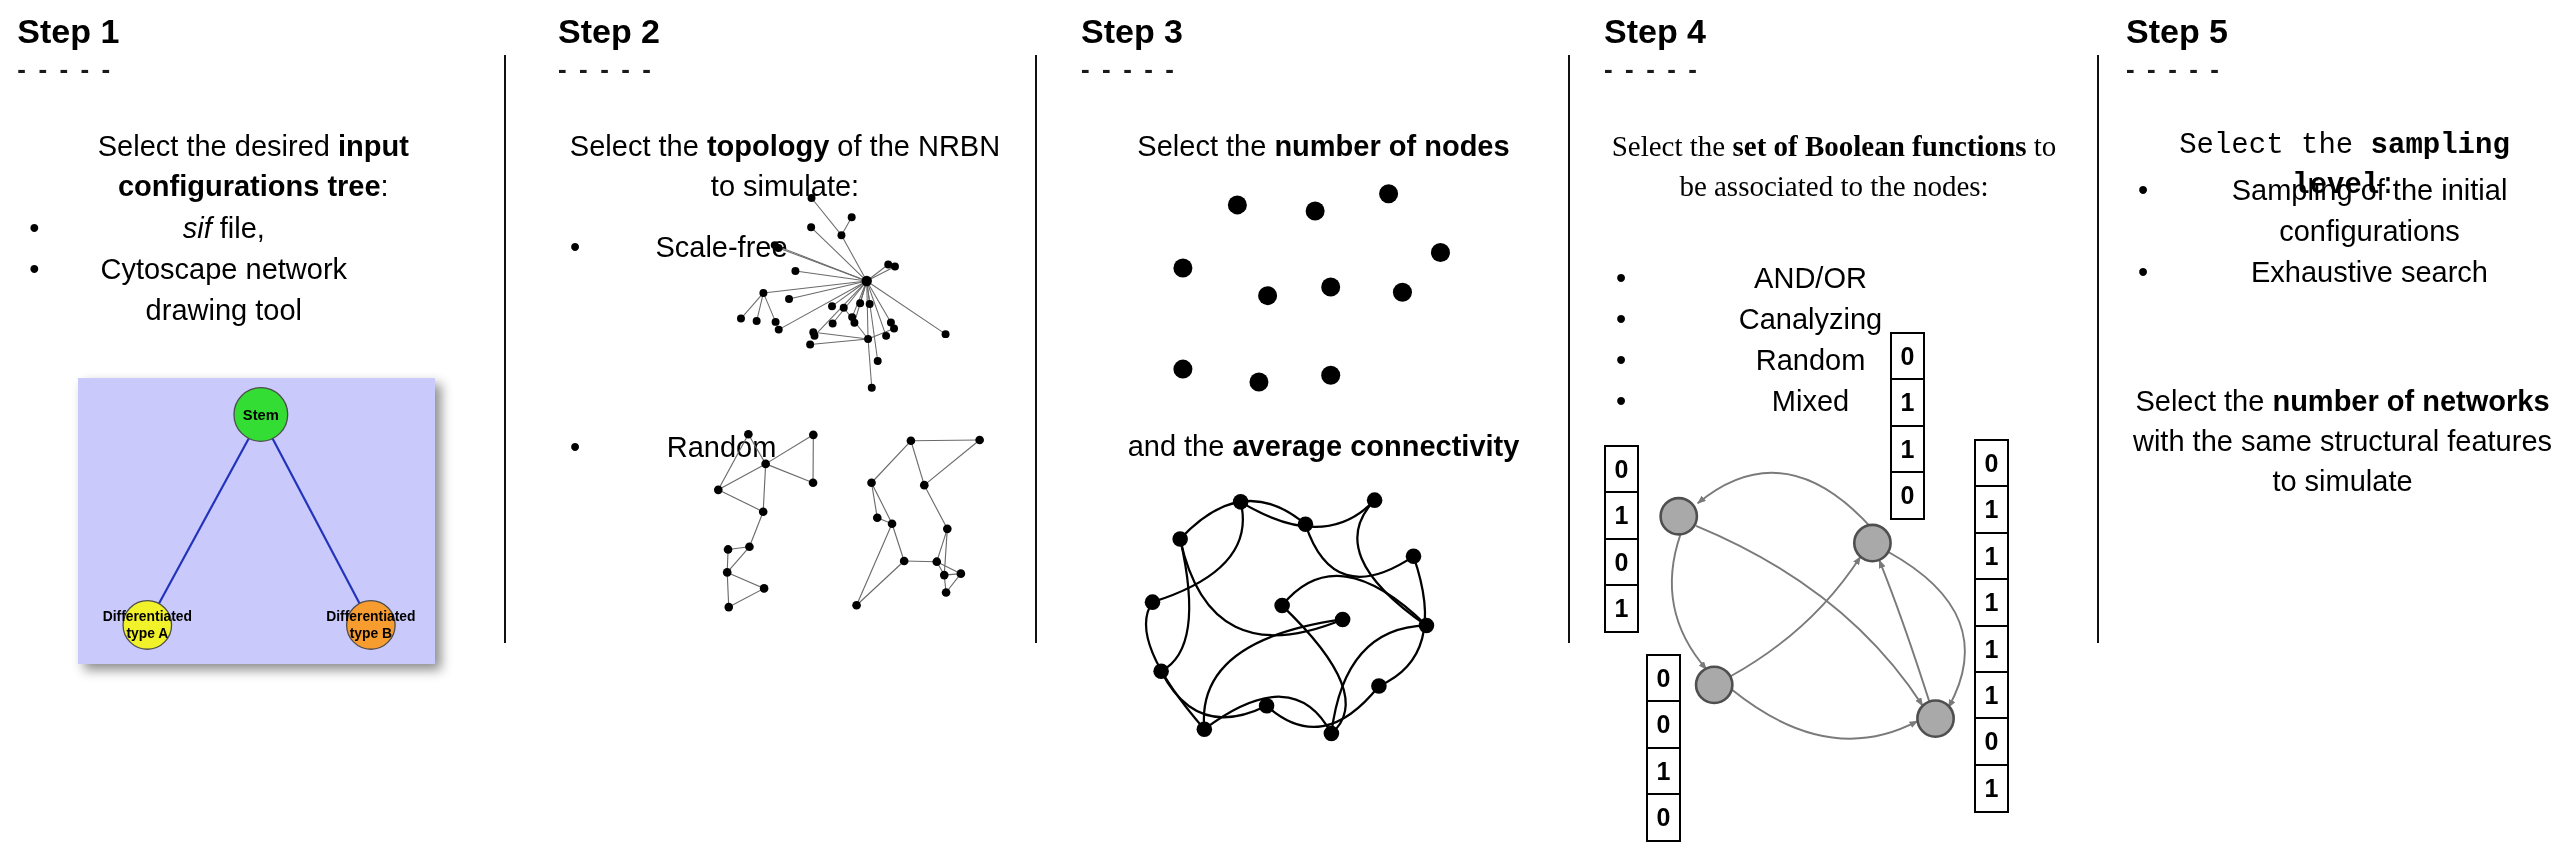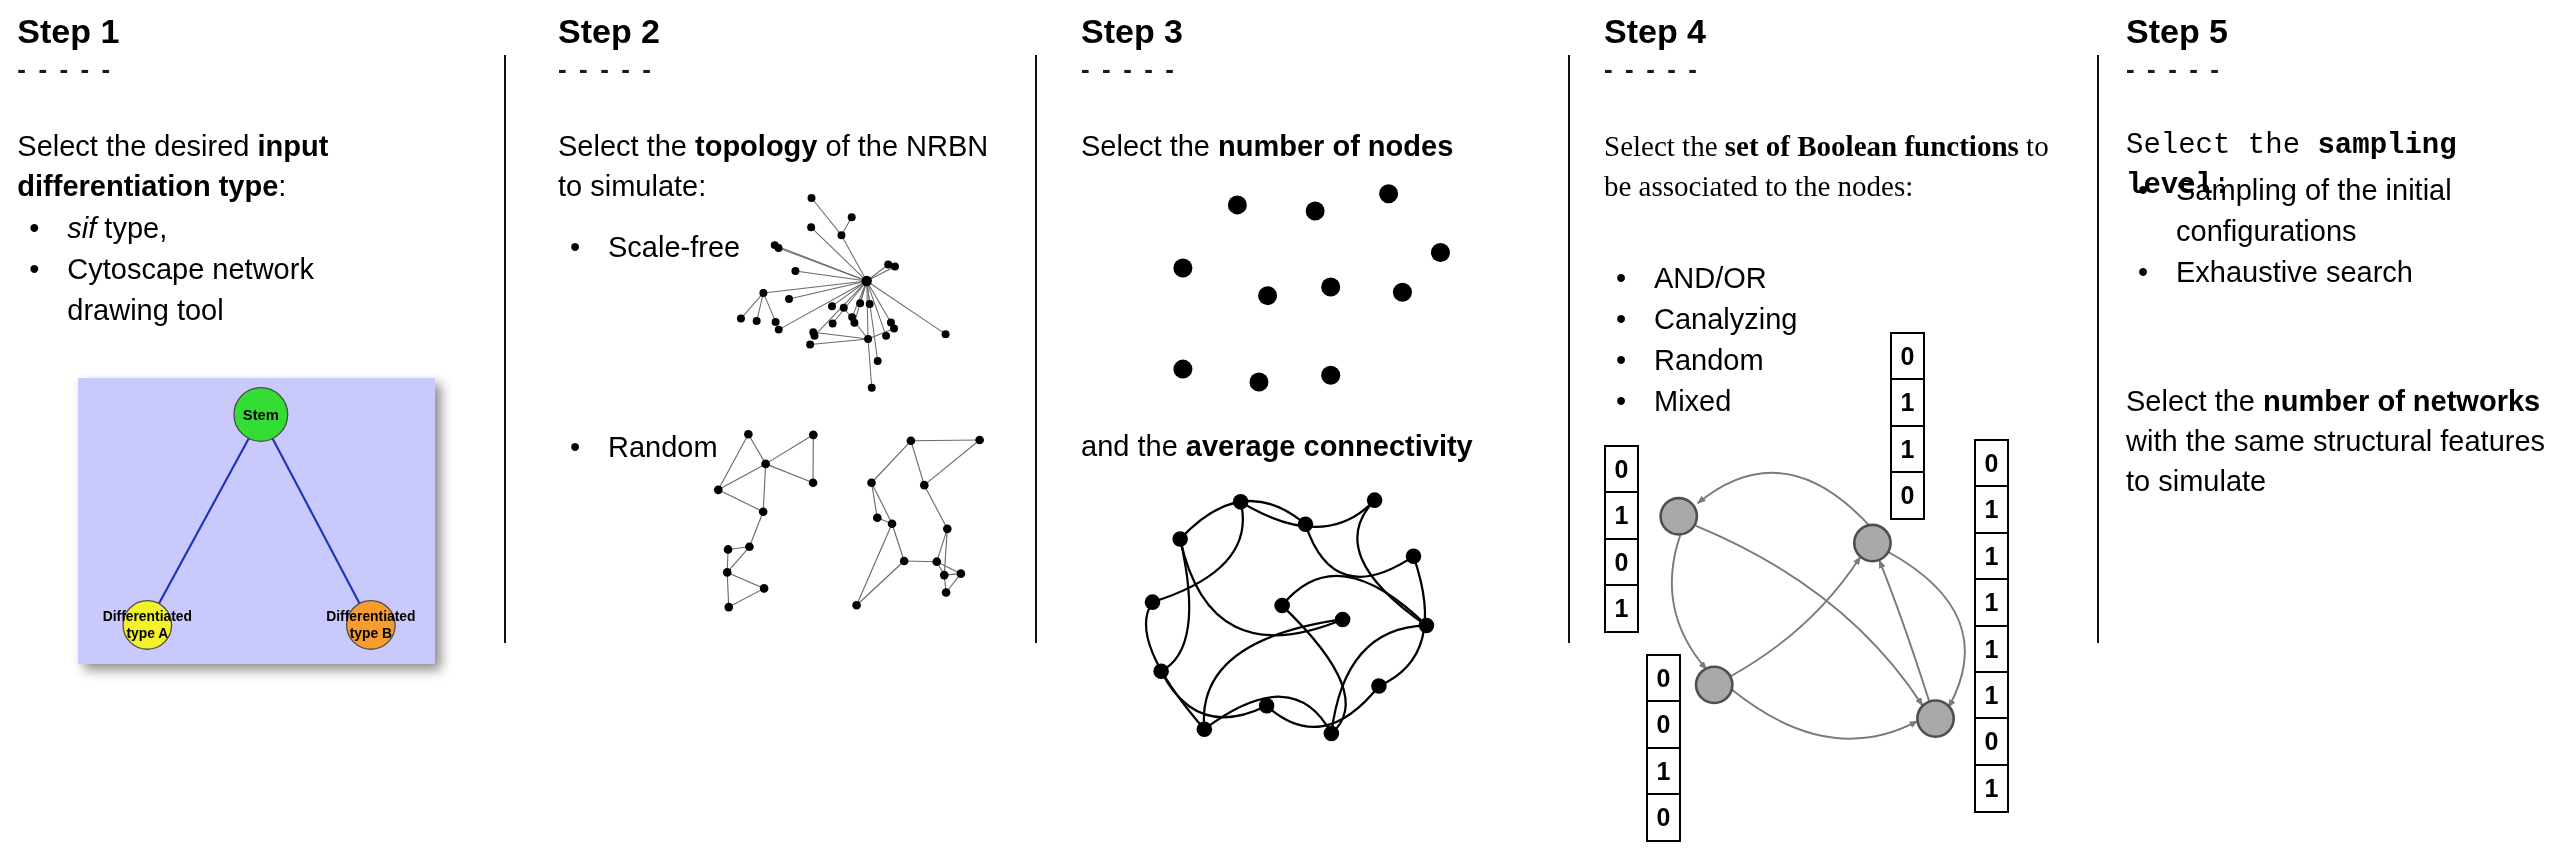--- a/index.html
+++ b/index.html
@@ -1,18 +1,18 @@
 <!DOCTYPE html>
 <html style="font-size:14px"><head>
 <meta charset="utf-8">
 <style>
   *{margin:0;padding:0;box-sizing:border-box;}
   html,body{width:2576px;height:851px;}
   body{position:relative;background:#ffffff;font-family:"Liberation Sans",sans-serif;color:#000;overflow:hidden;}
-  .col{position:absolute;top:0;height:851px;}
+  .col{position:absolute;top:0;height:851px;text-align:center;}
   #col1{left:17.3px;width:486px;}
   #col2{left:558px;width:476px;}
   #col3{left:1081px;width:486px;}
   #col4{left:1604px;width:472px;}
   #col5{left:2126px;width:446px;}
   .divider{position:absolute;top:55px;height:588px;width:1.7px;background:#111;}
   .step-title{position:absolute;top:12px;left:0;font-size:34px;font-weight:bold;}
   .dashes{position:absolute;top:54px;left:0;font-size:26px;font-weight:bold;letter-spacing:2.6px;color:#1a1a1a;}
   .intro{position:absolute;left:0;font-size:29px;line-height:40px;}
   .intro b{font-weight:bold;}
@@ -29,23 +29,23 @@
   .tcell{width:35px;height:49px;border:2.6px solid #000;background:#fff;font-size:25px;font-weight:bold;
          display:flex;align-items:center;justify-content:center;}
   .tcell + .tcell{margin-top:-2.6px;}
 </style>
 </head>
 <body>
 
 <section class="col" id="col1">
   <h2 class="step-title">Step 1</h2>
   <div class="dashes">- - - - -</div>
-  <p class="intro" style="top:126px;width:472px;"><span>Select the desired </span><b>input differentiation type</b><span>:</span></p>
+  <p class="intro" style="top:126px;width:472px;"><span>Select the desired </span><b>input configurations tree</b><span>:</span></p>
   <div class="bullets" style="top:208px;width:363px;">
-    <div class="bullet"><i>sif</i><span> type,</span></div>
+    <div class="bullet"><i>sif</i><span> file,</span></div>
     <div class="bullet"><span>Cytoscape network drawing tool</span></div>
   </div>
   <svg class="fig tree" style="left:61px;top:378px;" width="357" height="286" viewBox="0 0 412 330">
     <rect x="0" y="0" width="412" height="330" fill="#c9c9fb"></rect>
     <line x1="211" y1="44" x2="80" y2="285" stroke-width="2.5" stroke="#2233bb"></line>
     <line x1="211" y1="44" x2="338" y2="285" stroke-width="2.5" stroke="#2233bb"></line>
     <circle cx="211" cy="42" r="31" stroke="#4d4d4d" stroke-width="1.5" fill="#33dd33"></circle>
     <circle cx="80" cy="285" r="28" stroke="#4d4d4d" stroke-width="1.5" fill="#f2f22b"></circle>
     <circle cx="338" cy="285" r="28" stroke="#4d4d4d" stroke-width="1.5" fill="#f79d2f"></circle>
     <text x="211" y="49" text-anchor="middle" class="stem-label">Stem</text>

